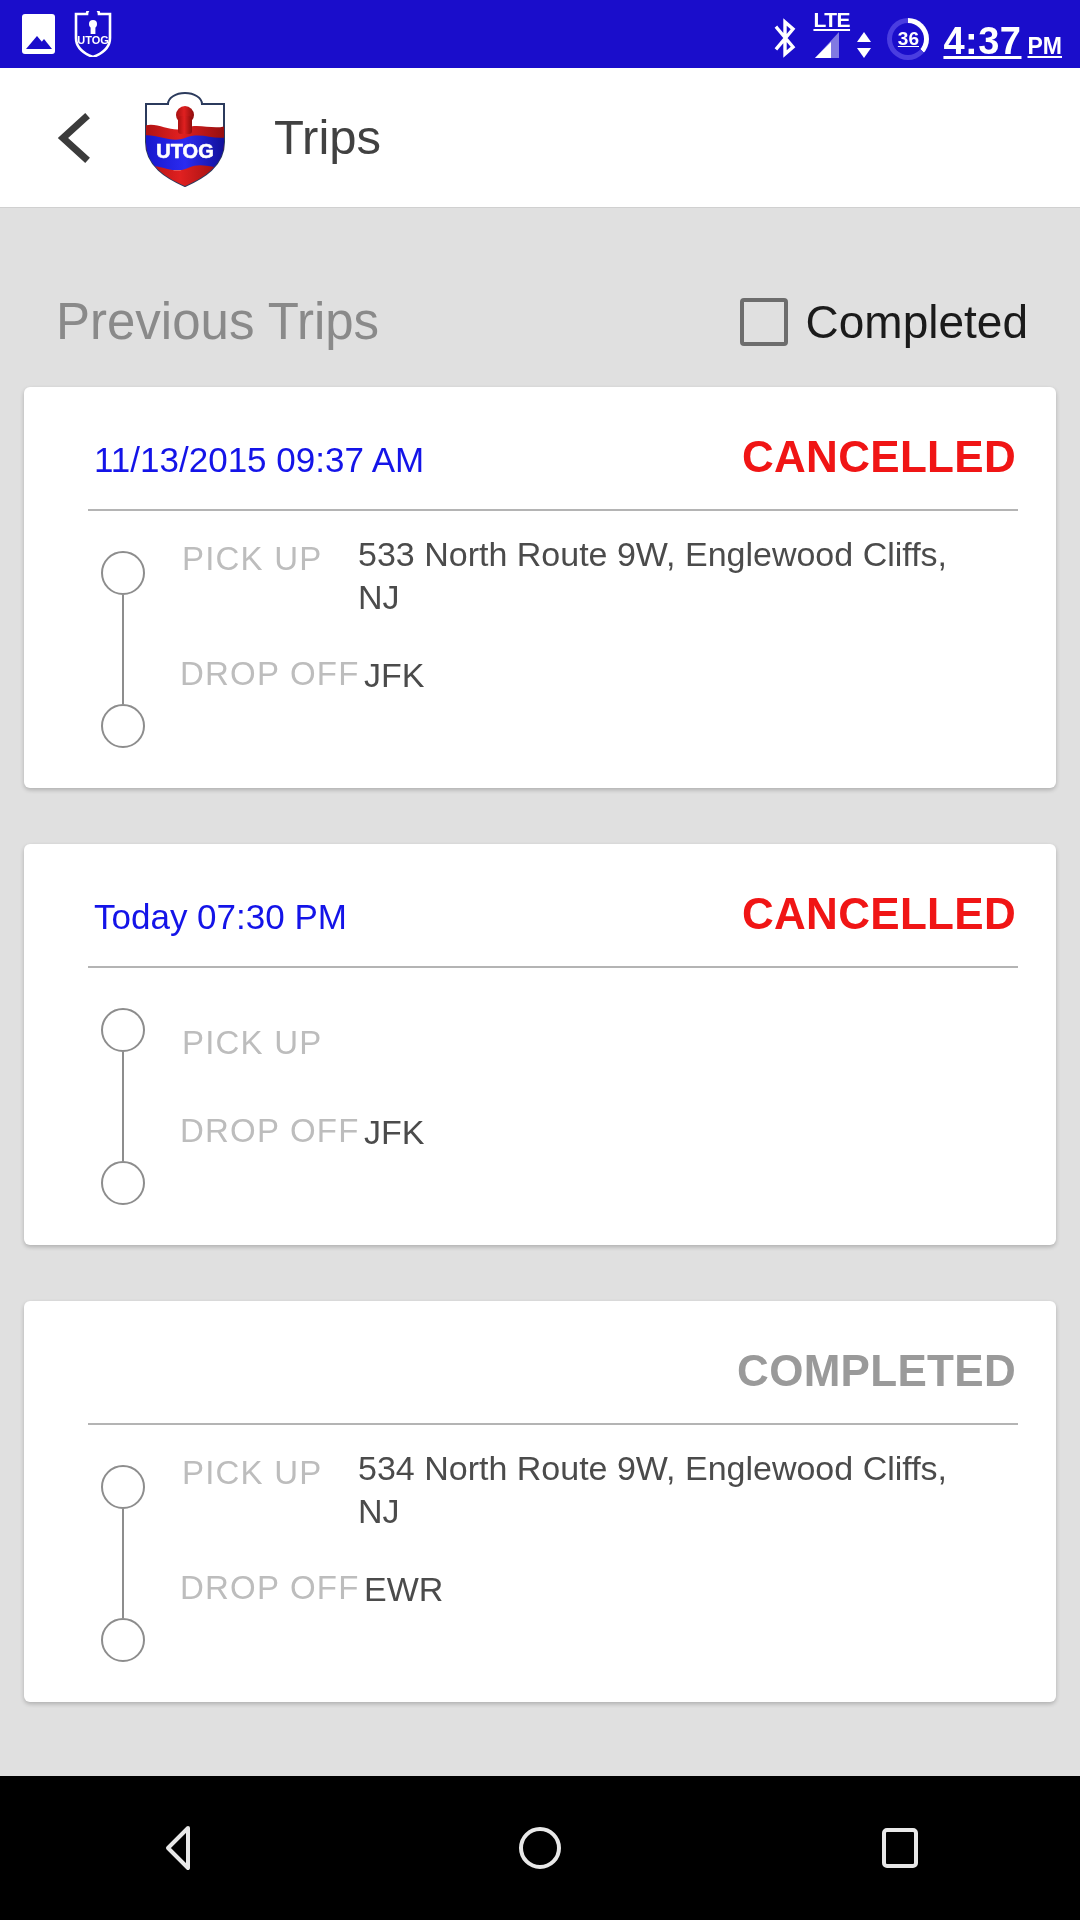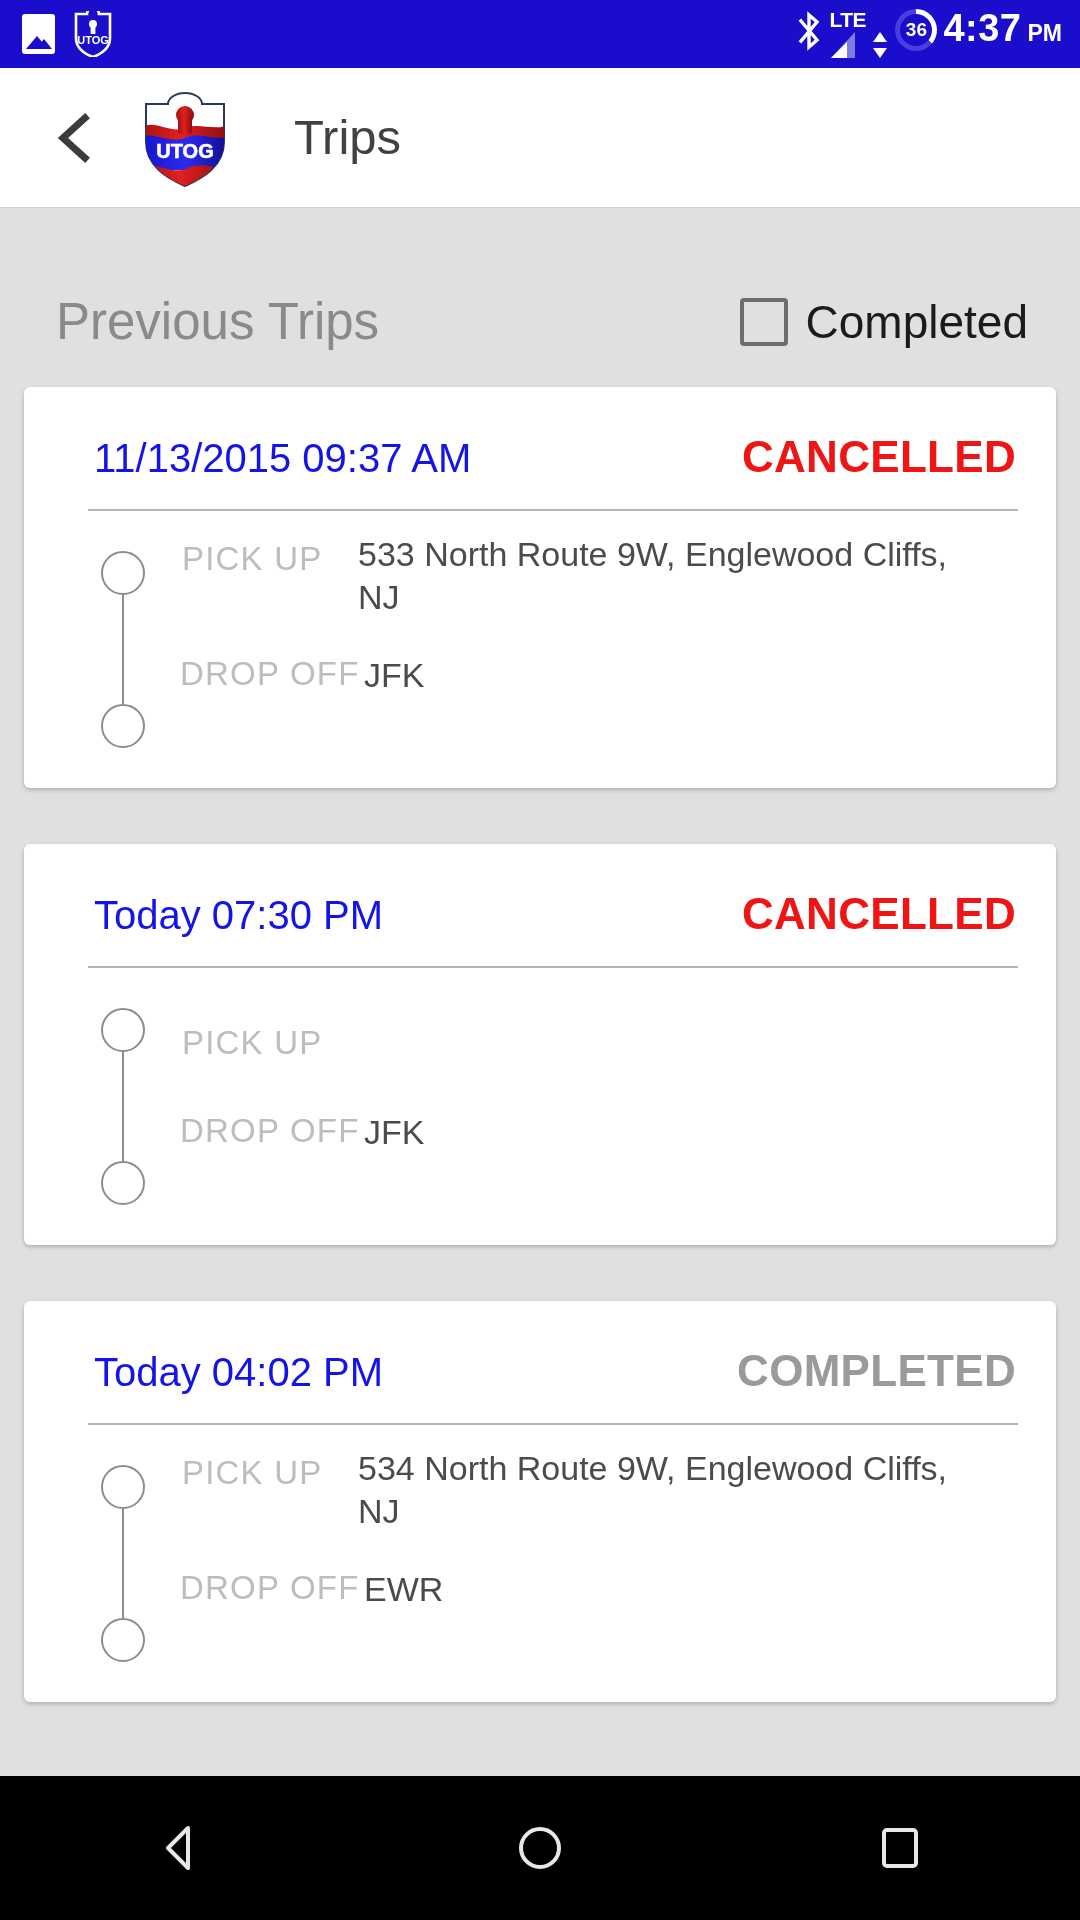--- a/index.html
+++ b/index.html
@@ -11,21 +11,21 @@
   }
   .screen { width:1080px; height:1920px; position:relative; display:flex; flex-direction:column; }
 
   
   .status-bar {
     height:68px; background:#1a0dcb; flex:0 0 68px;
     display:flex; align-items:center; padding:0 18px 0 22px;
     color:#ffffff;
   }
   .status-left { display:flex; align-items:center; gap:18px; }
-  .status-right { margin-left:auto; display:flex; align-items:flex-start; gap:6px; }
+  .status-right { margin-left:auto; display:flex; align-items:flex-end; gap:14px;text-decoration:underline; }
   .sb-icon { display:flex; align-items:center; justify-content:center; }
 
   .photo-icon { width:33px; height:40px; background:#fff; border-radius:3px; position:relative; overflow:hidden; }
   .photo-icon::after {
     content:""; position:absolute; left:4px; bottom:5px; width:0; height:0;
     border-left:11px solid transparent; border-right:11px solid transparent;
     border-bottom:13px solid #1a0dcb;
   }
   .photo-icon::before {
     content:""; position:absolute; right:3px; bottom:5px; width:0; height:0;
@@ -53,21 +53,21 @@
   
   .app-bar {
     height:140px; flex:0 0 140px; background:#ffffff;
     display:flex; align-items:center; padding-left:48px; gap:0;
     border-bottom:1px solid #d0d0d0;
   }
   .back-chevron { width:56px; height:56px; position:relative; flex:0 0 auto; }
   .back-chevron svg { display:block; }
   .brand-logo { width:90px; height:100px; margin-left:36px; flex:0 0 auto; }
   .app-title {
-    margin-left:64px; font-size:49px; color:#414141; font-weight:normal; line-height:1;
+    margin-left:44px; font-size:49px; color:#414141; font-weight:normal; line-height:1;
   }
 
   
   .content { flex:1 1 auto; background:#e0e0e0; overflow:hidden; position:relative; }
 
   .section-head {
     display:flex; align-items:center; padding:88px 52px 0 56px;
   }
   .section-title { font-size:51px; color:#8a8a8a; line-height:1; }
   .filter-wrap { margin-left:auto; display:flex; align-items:center; gap:18px; }
@@ -78,21 +78,21 @@
   .filter-label { font-size:46px; color:#1b1b1b; line-height:1; }
 
   
   .cards { padding:40px 24px 0 24px; }
   .trip-card {
     background:#ffffff; border-radius:6px; margin-bottom:56px;
     box-shadow:0 2px 4px rgba(0,0,0,0.22);
     padding:0 28px;
   }
   .card-head { display:flex; align-items:baseline; padding:48px 12px 30px 42px; }
-  .trip-date { font-size:40px; color:#1414e8; line-height:1; }
+  .trip-date { font-size:35px; color:#1414e8; line-height:1; }
   .trip-status { margin-left:auto; font-size:44px; line-height:1; letter-spacing:0.3px;font-weight:bold; }
   .trip-status.cancelled { color:#f01515; }
   .trip-status.completed { color:#9a9a9a; }
 
   .divider { height:2px; background:#b4b4b4; margin:0 10px 0 36px; }
 
   .legs { display:flex; padding:22px 10px 40px 36px; }
   .leg-rail {
     width:70px; flex:0 0 70px; display:flex; flex-direction:column; align-items:center;
     padding-top:18px;
@@ -272,21 +272,20 @@
             <div class="leg-row dropoff">
               <span class="leg-label">DROP OFF</span>
               <span class="leg-value">JFK</span>
             </div>
           </div>
         </div>
       </div>
 
       <div class="trip-card">
         <div class="card-head">
-          <span class="trip-date">Today 04:02 PM</span>
           <span class="trip-status completed">COMPLETED</span>
         </div>
         <div class="divider"></div>
         <div class="legs">
           <div class="leg-rail">
             <span class="rail-dot"></span>
             <span class="rail-line"></span>
             <span class="rail-dot"></span>
           </div>
           <div class="leg-rows">

